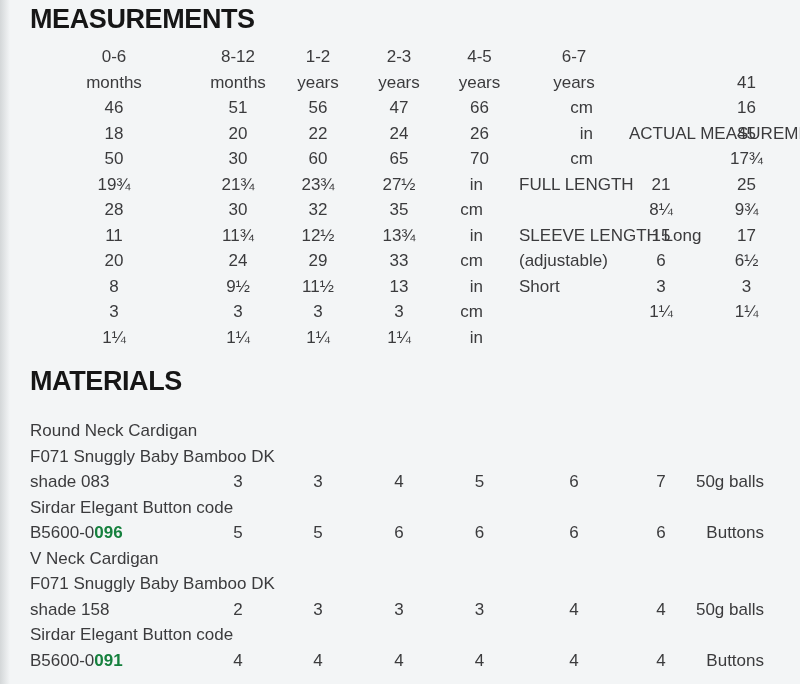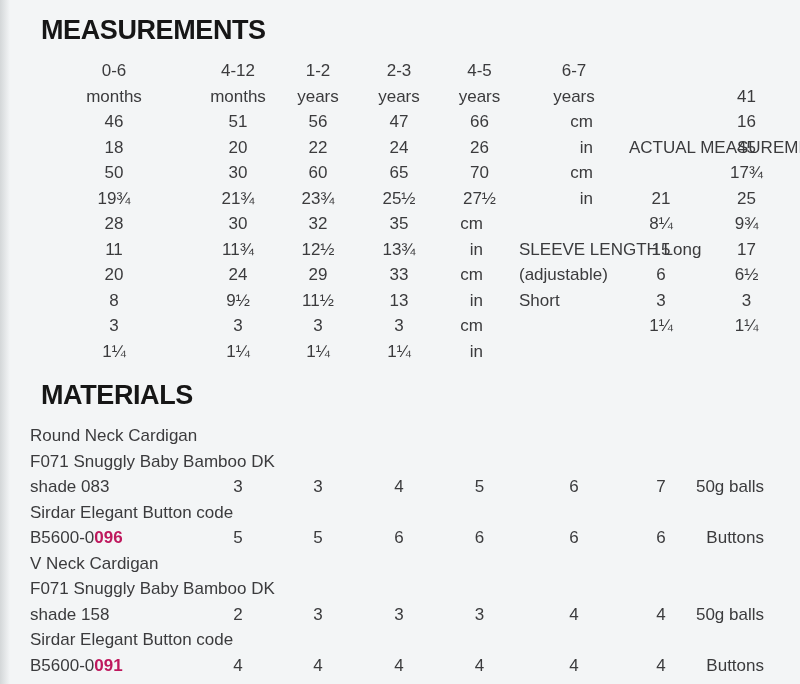--- a/index.html
+++ b/index.html
@@ -13,56 +13,56 @@
     position: relative;
   }
   
   .scan-edge {
     position: absolute; left: 0; top: 0; bottom: 0; width: 10px;
     background: linear-gradient(90deg, rgba(160,166,168,0.38), rgba(160,166,168,0));
     pointer-events: none;
   }
   .page { padding: 3px 0 0 30px; }
   h1 {
-    margin: 11px;
+    margin: 0;
     font-size: 27px;
     line-height: 33px;
     font-weight: 700;
     color: #161616;
     letter-spacing: -0.4px;
   }
   .materials-heading { margin-top: 15px; }
   .tbl {
     display: grid;
     grid-template-columns: 168px 80px 80px 82px 79px 110px 64px 107px;
     grid-auto-rows: 25.5px;
     margin-top: 8px;
   }
-  .materials-tbl { margin-top: 7px; }
+  .materials-tbl { margin-top: 20px; }
   .cell { line-height: 25.5px; white-space: nowrap; }
   .lbl { text-align: left; }
   .lbl.right { text-align: left; padding-right: 20px; }
   .v { text-align: center; }
   .u { text-align: right; padding-right: 36px; }
   .full { grid-column: 1 / -1; }
-  .code b { font-weight: 700; color: #be185d; }
+  .code b { font-weight: 700; color: #15803d; }
 </style>
 </head>
 <body>
 
 <div class="scan-edge"></div>
 
 <div class="page">
 
   <h1>MEASUREMENTS</h1>
 
   <div class="tbl">
 
     <div class="cell v">0-6</div>
-    <div class="cell v">4-12</div>
+    <div class="cell v">8-12</div>
     <div class="cell v">1-2</div>
     <div class="cell v">2-3</div>
     <div class="cell v">4-5</div>
     <div class="cell v">6-7</div>
     <div class="cell u"></div>
 
     <div class="cell lbl"></div>
     <div class="cell v">months</div>
     <div class="cell v">months</div>
     <div class="cell v">years</div>
@@ -95,24 +95,24 @@
     <div class="cell v">60</div>
     <div class="cell v">65</div>
     <div class="cell v">70</div>
     <div class="cell u">cm</div>
 
     <div class="cell lbl"></div>
     <div class="cell v">17¾</div>
     <div class="cell v">19¾</div>
     <div class="cell v">21¾</div>
     <div class="cell v">23¾</div>
-    <div class="cell v">25½</div>
     <div class="cell v">27½</div>
     <div class="cell u">in</div>
 
+    <div class="cell lbl">FULL LENGTH</div>
     <div class="cell v">21</div>
     <div class="cell v">25</div>
     <div class="cell v">28</div>
     <div class="cell v">30</div>
     <div class="cell v">32</div>
     <div class="cell v">35</div>
     <div class="cell u">cm</div>
 
     <div class="cell lbl"></div>
     <div class="cell v">8¼</div>

